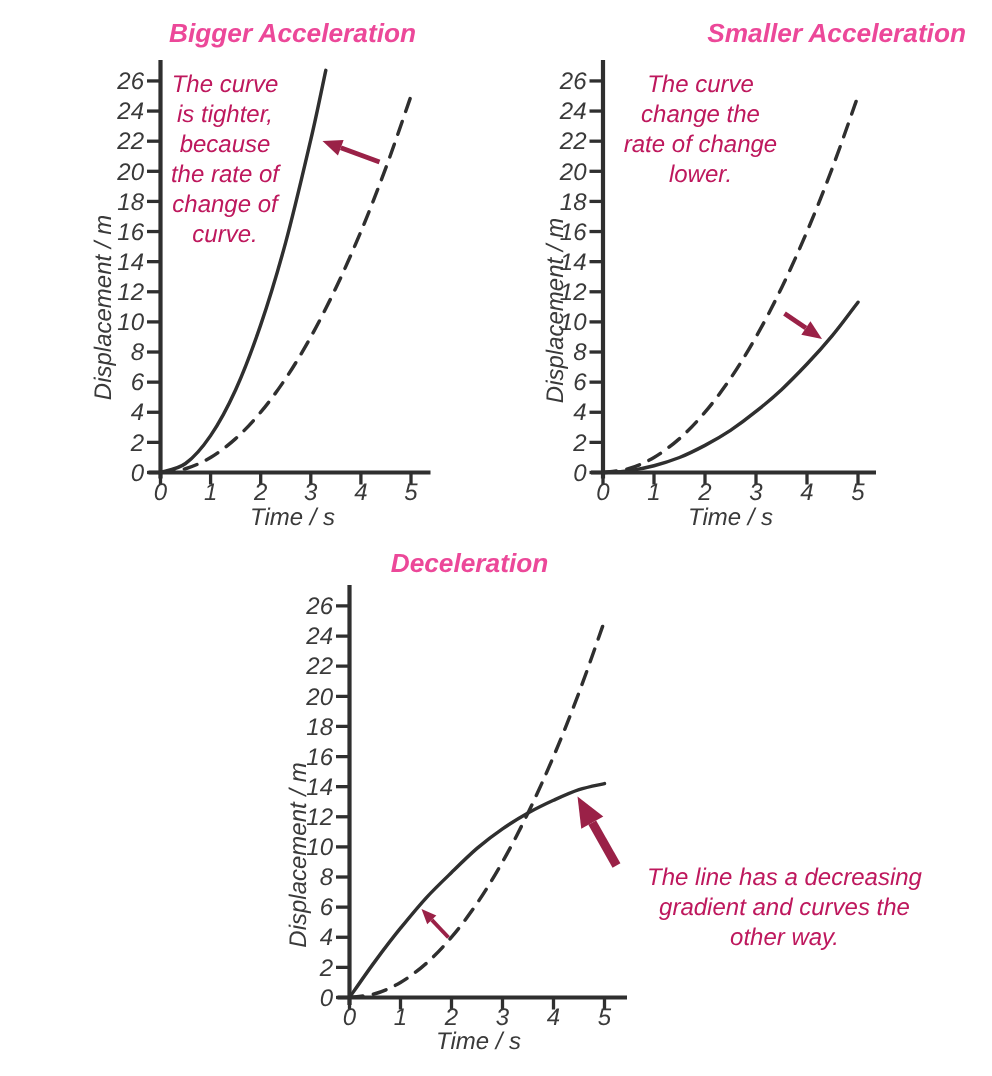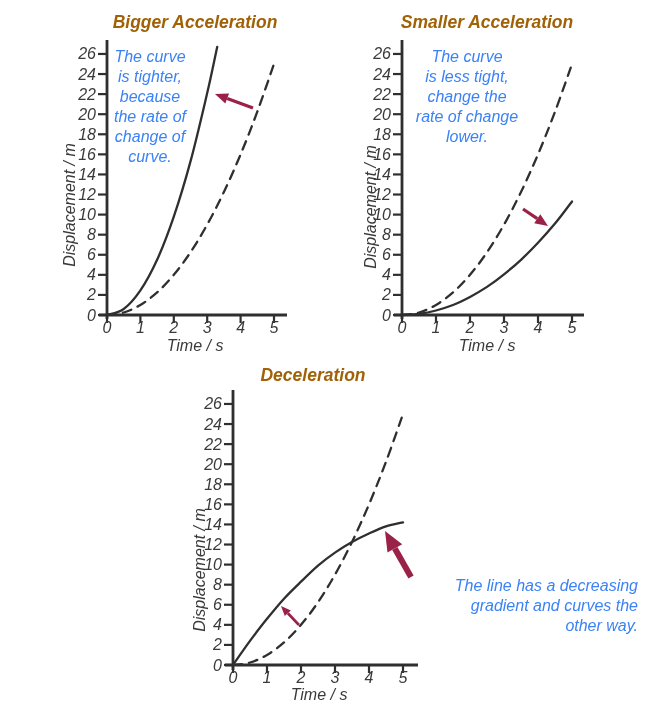--- a/index.html
+++ b/index.html
@@ -1,45 +1,45 @@
 <!DOCTYPE html>
 <html><head>
 <meta charset="utf-8">
 <style>
   html,body{margin:0;padding:0;background:#ffffff;}
   #figure{position:relative;width:661px;height:717px;background:#ffffff;overflow:hidden;
           font-family:"Liberation Sans","DejaVu Sans",sans-serif;}
   .panel{position:absolute;}
   .panel svg{position:absolute;left:0;top:0;}
   .panel-title{position:absolute;text-align:center;font-style:italic;font-weight:bold;
-               font-size:17.5px;color:#a16207;white-space:nowrap;}
+               font-size:17.5px;color:#ec4899;white-space:nowrap;}
   .axis-label{position:absolute;font-style:italic;font-size:16px;color:#3a3a3a;white-space:nowrap;}
   .xlabel{text-align:center;}
   .ylabel{transform:translate(-50%,-50%) rotate(-90deg);}
-  .annotation{position:absolute;font-style:italic;font-size:16px;line-height:20px;color:#3b82f6;}
+  .annotation{position:absolute;font-style:italic;font-size:16px;line-height:20px;color:#be185d;}
 
   .p1{left:0;top:0;width:330px;height:360px;}
   .p2{left:330px;top:0;width:331px;height:360px;}
   .p3{left:100px;top:360px;width:561px;height:357px;}
 
   .p1 .panel-title{left:60px;width:270px;top:12px;}
-  .p2 .panel-title{left:0;width:314px;top:12px;}
+  .p2 .panel-title{left:0;width:314px;top:12px;text-align:right;}
   .p3 .panel-title{left:0;width:426px;top:5px;}
 
   .p1 .ylabel{left:70px;top:205px;}
   .p2 .ylabel{left:41px;top:207px;}
   .p3 .ylabel{left:100px;top:210px;}
 
   .p1 .xlabel{left:60px;width:270px;top:337px;}
   .p2 .xlabel{left:0;width:314px;top:337px;}
   .p3 .xlabel{left:134px;width:170px;top:326px;}
 
   .p1 .annotation{left:50px;top:47px;width:200px;text-align:center;}
   .p2 .annotation{left:37px;top:47px;width:200px;text-align:center;}
-  .p3 .annotation{left:308px;top:216px;width:230px;text-align:right;font-style:italic;}
+  .p3 .annotation{left:308px;top:216px;width:230px;text-align:center;font-style:italic;}
 
   .ticklabel{font-style:italic;font-size:16px;}
 </style>
 </head>
 <body>
 
 <div id="figure">
 
   <div class="panel p1">
     <svg width="330" height="360">
@@ -154,21 +154,20 @@
         <g>
           <line x1="193" y1="209" x2="207.24995547309612" y2="218.68996972170538" stroke="#9a2147" stroke-width="3.2"></line>
           <polygon points="218,226 204.2,223.2 210.3,214.2" fill="#9a2147"></polygon>
         </g>
       </svg>
     <div class="panel-title">Smaller Acceleration</div>
     <div class="axis-label ylabel">Displacement / m</div>
     <div class="axis-label xlabel">Time / s</div>
     <div class="annotation">
         <div>The curve</div>
-        <div>is less tight,</div>
         <div>change the</div>
         <div>rate of change</div>
         <div>lower.</div>
       </div>
   </div>
 
   <div class="panel p3">
     <svg width="561" height="357">
         <line x1="133" y1="30" x2="133" y2="310" stroke="#2f2f2f" stroke-width="2.8"></line>
         <line x1="125" y1="305" x2="318" y2="305" stroke="#2f2f2f" stroke-width="2.8"></line>

